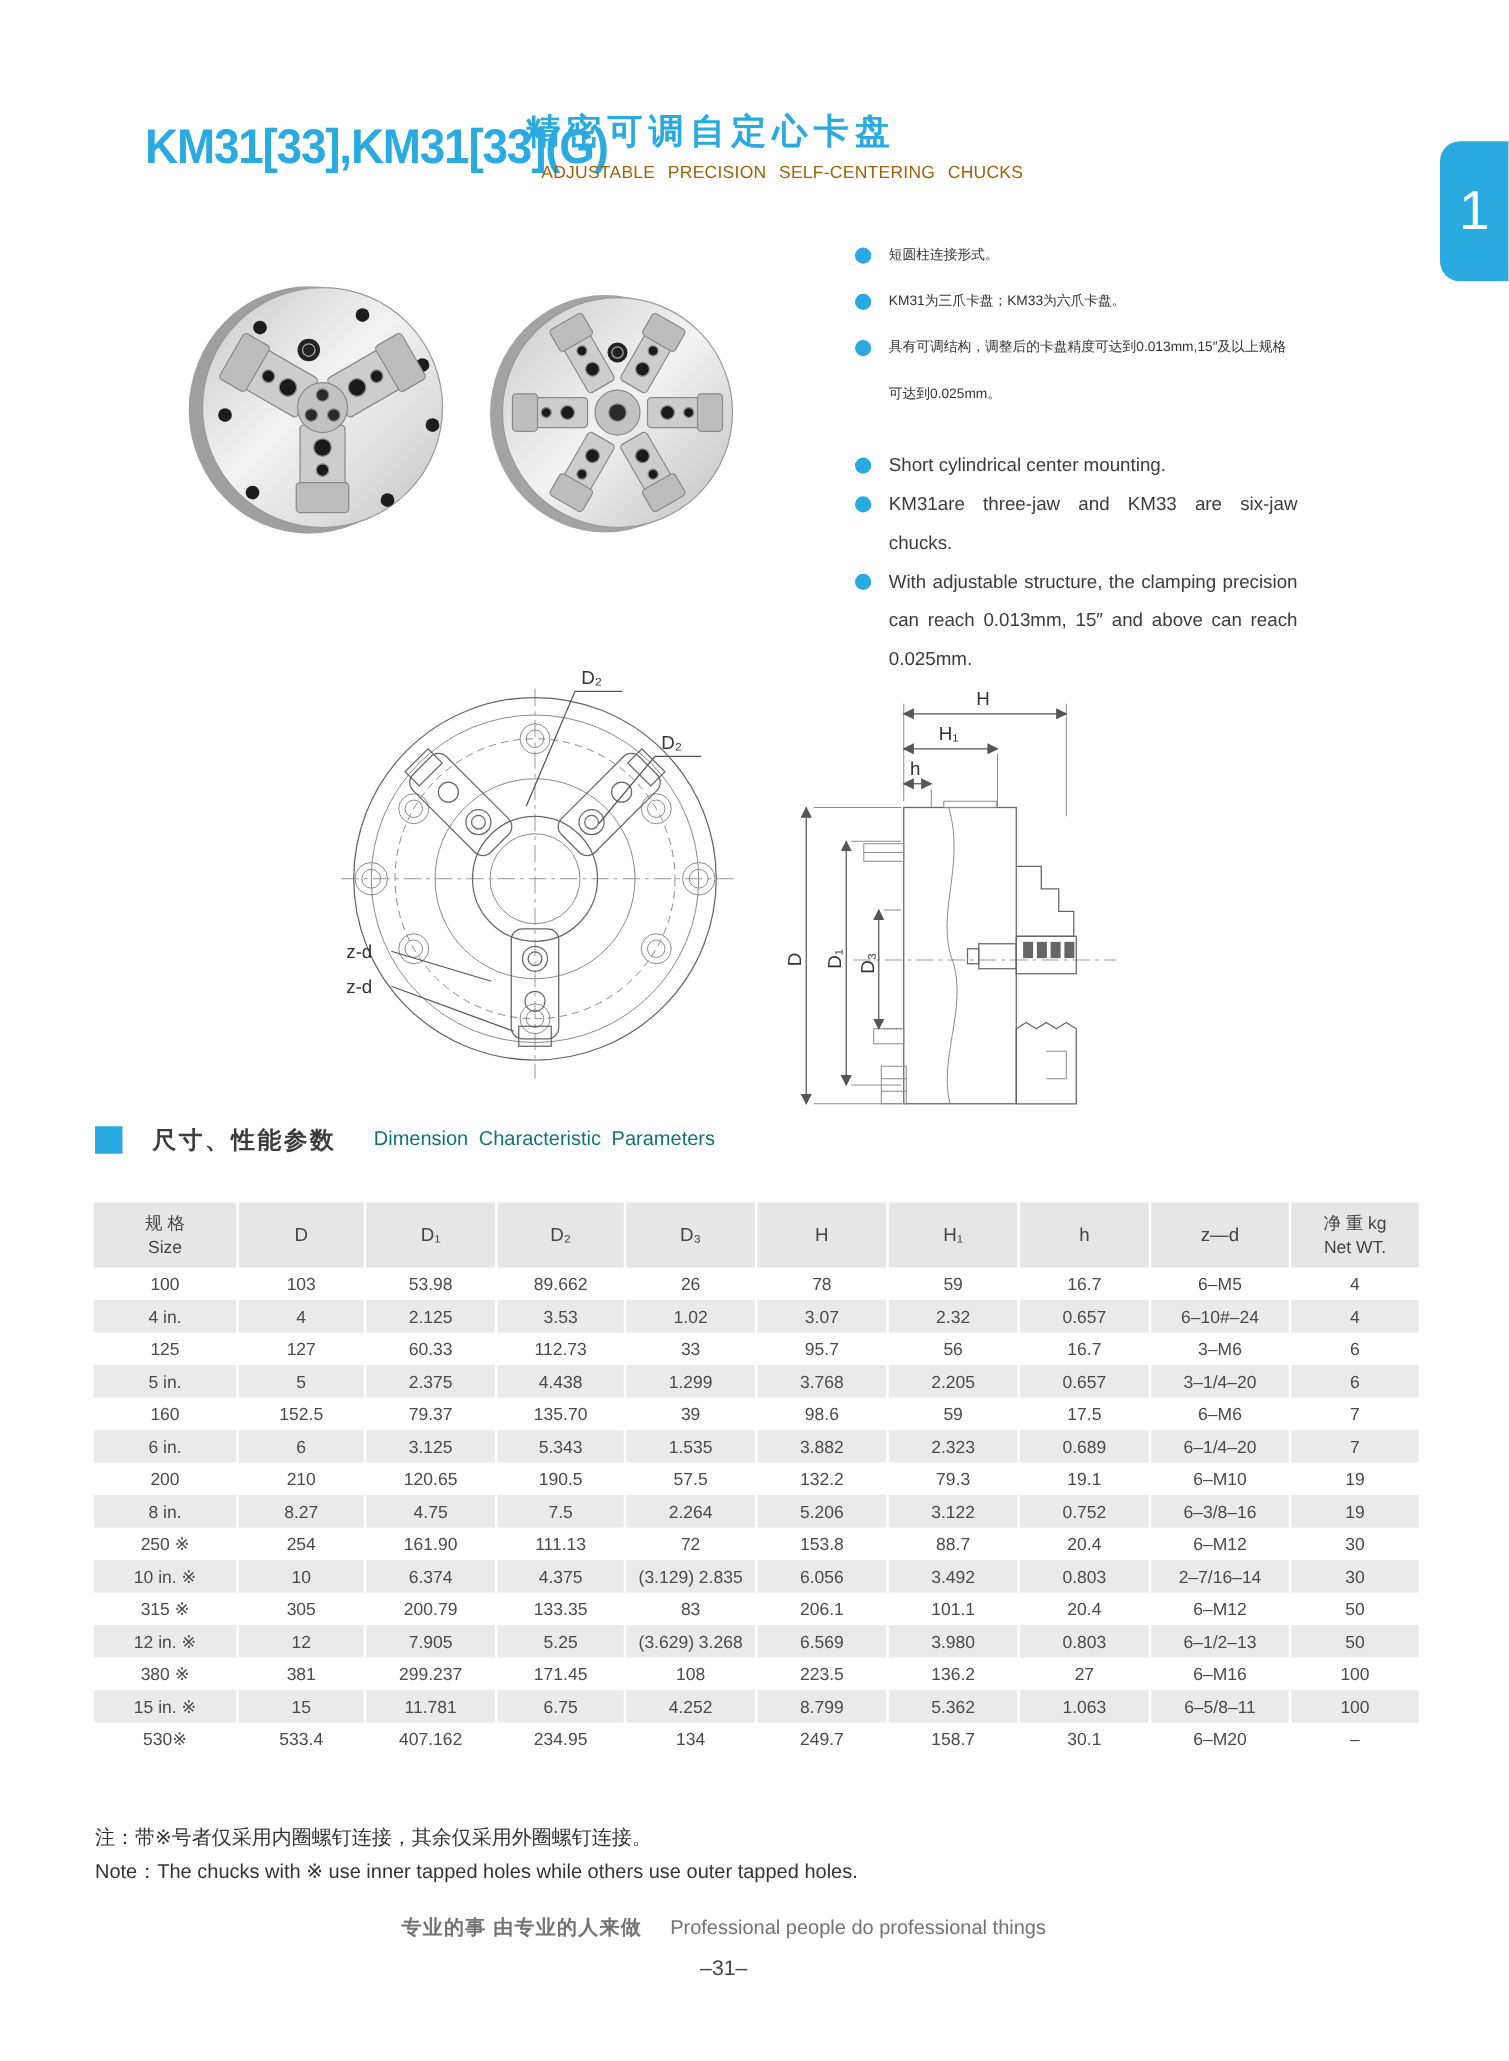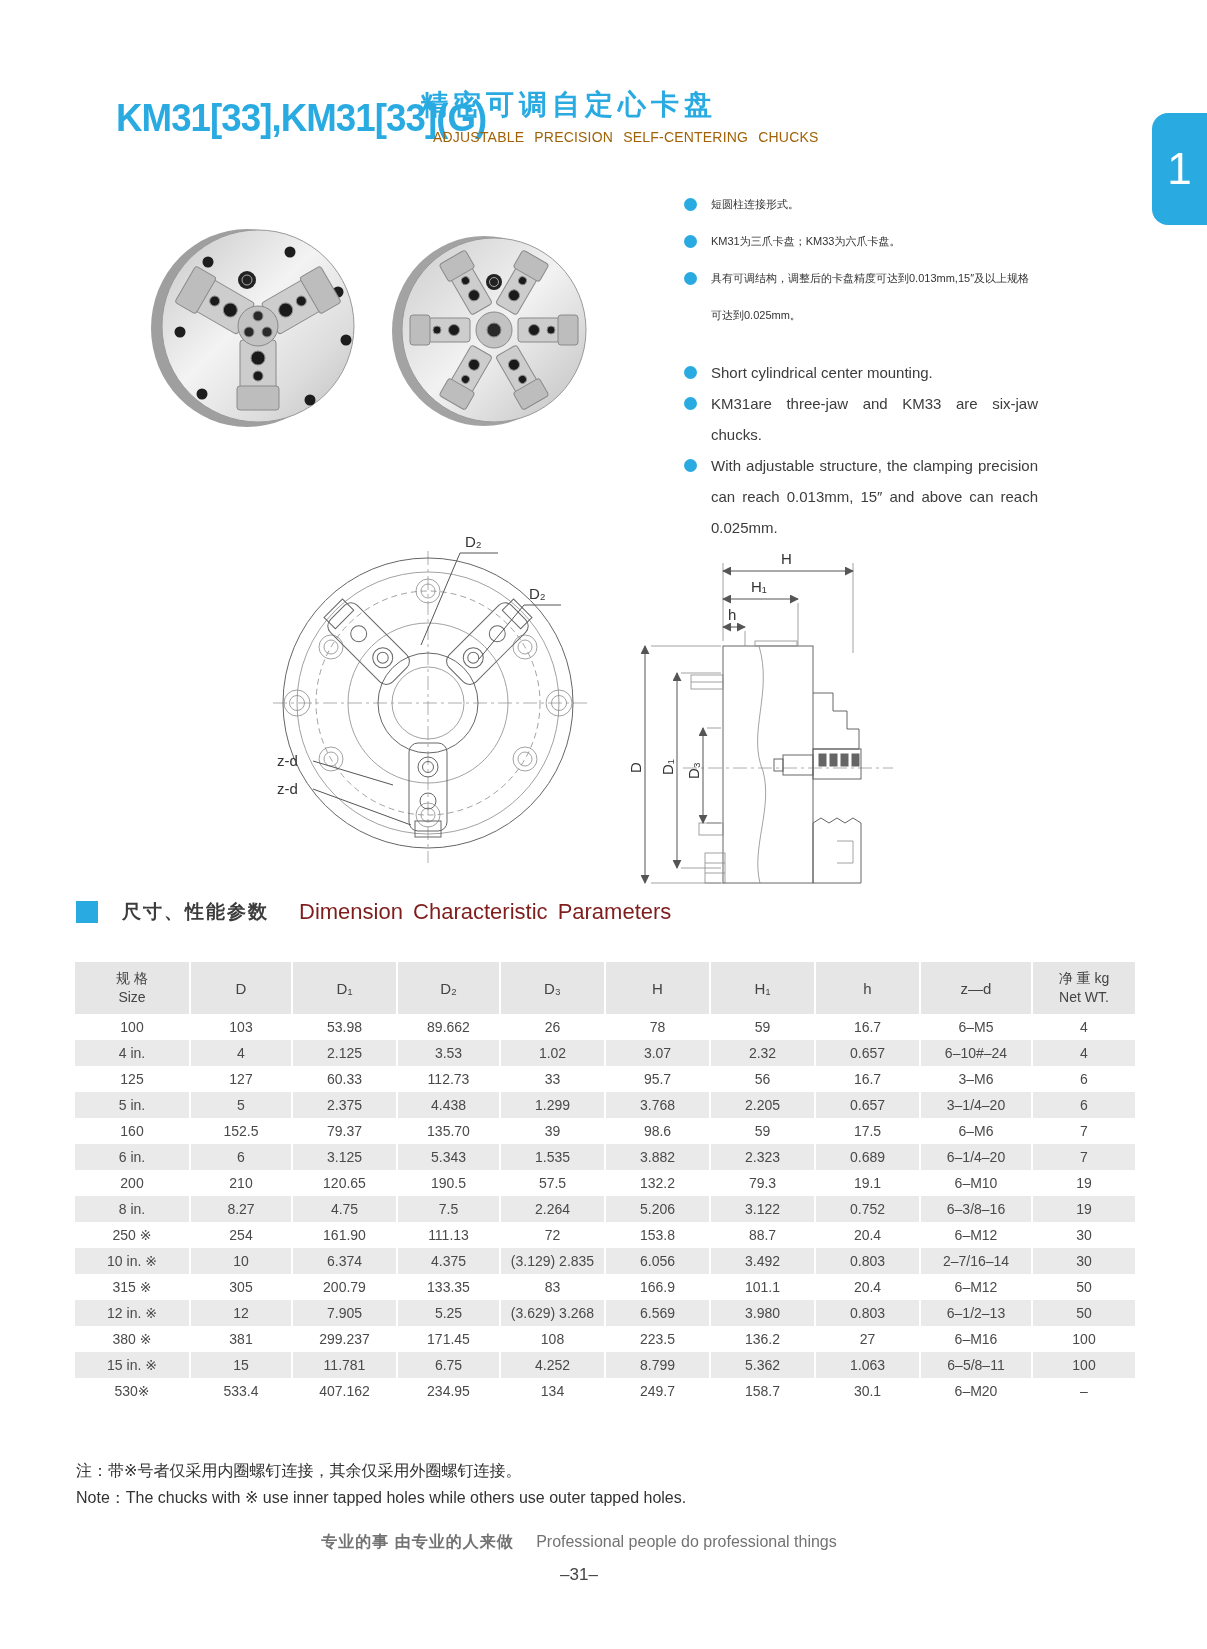--- a/index.html
+++ b/index.html
@@ -34,21 +34,21 @@
   .thin{stroke:#666;stroke-width:1;fill:none}
   .thin2{stroke:#8a8a8a;stroke-width:.8;fill:none}
   .cline{stroke:#999;stroke-width:.8;fill:none;stroke-dasharray:14 4 3 4}
   .dash{stroke:#8a8a8a;stroke-width:.8;fill:none;stroke-dasharray:6 4}
   .diml{stroke:#555;stroke-width:1;fill:none}
 
   
   .sec{position:absolute;left:76px;top:899px;display:flex;align-items:center;white-space:nowrap}
   .sec .sq{width:22px;height:22px;background:#29abe2;margin-right:24px}
   .sec .cn{font-size:19px;font-weight:bold;color:#3c3c3c;letter-spacing:2px;margin-right:30px}
-  .sec .en{font-size:22px;color:#7f1d1d;word-spacing:4px}
+  .sec .en{font-size:16px;color:#0f766e;word-spacing:4px}
 
   
   .params{position:absolute;left:75px;top:962px;width:1060px;border-collapse:collapse;
           text-align:center;font-size:14px;color:#4a4a4a;table-layout:fixed}
   .params th{background:#e6e6e6;font-weight:normal;height:52px;font-size:15px;border-left:2px solid #fff;color:#444}
   .params th:first-child{border-left:none}
   .params th .h2{font-size:14px;line-height:1.35}
   .params td{height:26px;border-left:2px solid #fff;padding:0 2px}
   .params td:first-child{border-left:none}
   .params tbody tr:nth-child(even) td{background:#eaeaea}
@@ -489,21 +489,21 @@
           <td>0.803</td>
           <td>2–7/16–14</td>
           <td>30</td>
         </tr>
         <tr>
           <td>315 ※</td>
           <td>305</td>
           <td>200.79</td>
           <td>133.35</td>
           <td>83</td>
-          <td>166.9</td>
+          <td>206.1</td>
           <td>101.1</td>
           <td>20.4</td>
           <td>6–M12</td>
           <td>50</td>
         </tr>
         <tr>
           <td>12 in. ※</td>
           <td>12</td>
           <td>7.905</td>
           <td>5.25</td>

